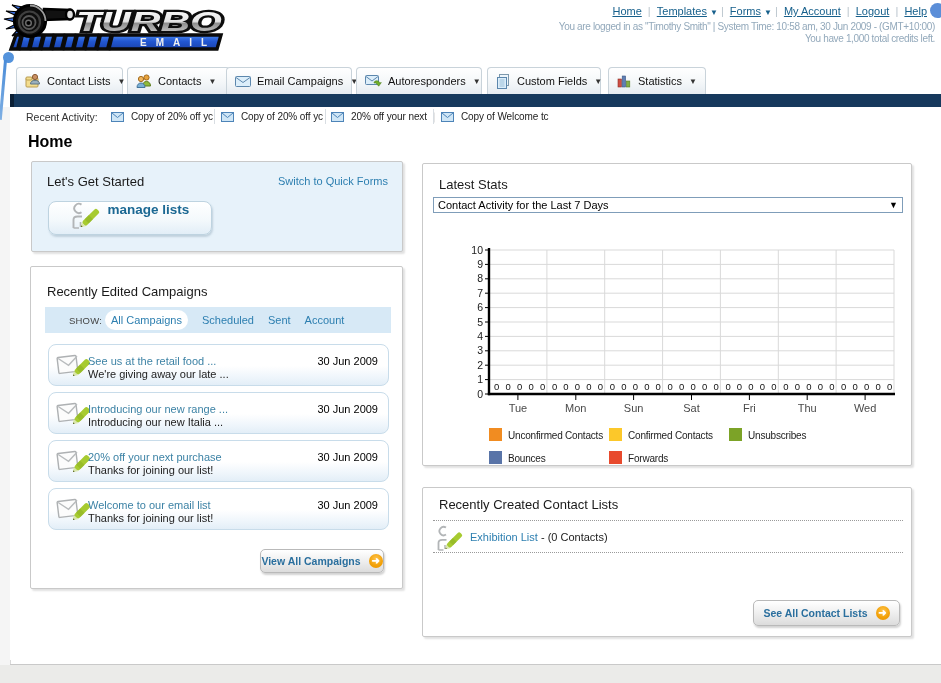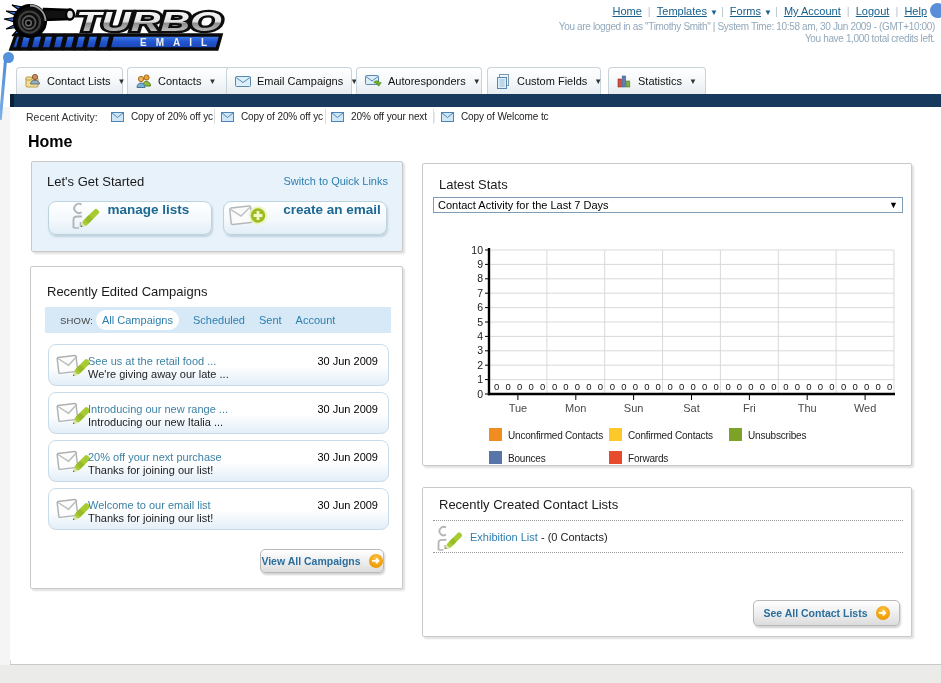--- a/index.html
+++ b/index.html
@@ -54,21 +54,21 @@
 #lgs .switch { position:absolute; right:14px; top:13px; font-size:11px; color:#2d7fb0; text-decoration:none; }
 .bigbtn { position:absolute; top:39px; height:34px; border:1px solid #bed3e0; border-radius:8px; background:linear-gradient(to bottom,#ffffff,#f4f9fc 55%,#e2eef7); box-shadow:1px 2px 2px rgba(120,150,170,0.35); display:flex; align-items:flex-start; justify-content:center; font-size:13.5px; font-weight:bold; color:#1b6893; }
 #btn-manage { left:16px; width:164px; }
 #btn-create { left:191px; width:164px; }
 .bigbtn svg { margin-right:10px; }
 
 
 #rec { left:20px; top:140px; width:373px; height:323px; }
 #rec .ptitle { position:absolute; left:16px; top:17px; }
 #showbar { position:absolute; left:14px; top:40px; width:346px; height:26px; background:#d7e9f6; font-size:11px; display:flex; align-items:center; }
-#showbar .sl { color:#444; margin-left:15px; font-size:9.5px; letter-spacing:0.2px; }
+#showbar .sl { color:#444; margin-left:24px; font-size:9.5px; letter-spacing:0.2px; }
 #showbar .pill { background:#fff; border-radius:10px; padding:4px 6px; color:#2d7fb0; margin-left:3px; }
 #showbar a { color:#2d7fb0; text-decoration:none; margin-left:14px; }
 .card { position:absolute; left:17px; width:341px; height:42px; border:1px solid #c8dcea; border-radius:8px; background:linear-gradient(to bottom,#ffffff 52%,#eef5fb 82%,#e3eef7); }
 .card .cicon { position:absolute; left:7px; top:8px; }
 .card .ct { position:absolute; left:39px; top:10px; font-size:11px; color:#3c82a5; }
 .card .cs { position:absolute; left:39px; top:23px; font-size:11px; color:#222; }
 .card .cd { position:absolute; right:10px; top:10px; font-size:11px; color:#000; }
 .graybtn { position:absolute; white-space:nowrap; border:1px solid #b9b9b9; border-radius:5px; background:linear-gradient(to bottom,#ffffff,#efefef 50%,#dcdcdc); box-shadow:1px 2px 2px rgba(0,0,0,0.18); font-size:10.5px; font-weight:bold; color:#2a6f9e; display:flex; align-items:center; justify-content:center; }
 .graybtn .ob { display:inline-block; width:14px; height:14px; border-radius:50%; background:radial-gradient(circle at 50% 35%,#ffc54d,#f2a007 60%,#e89303); color:#fff; font-size:10px; line-height:14px; text-align:center; margin-left:8px; font-weight:bold; }
 #btn-viewall { left:229px; top:282px; width:124px; height:24px; }
@@ -249,46 +249,34 @@
         </svg>
         <span>Copy of Welcome tc</span>
       </span>
   </div>
 
   <div id="content">
     <h1>Home</h1>
 
     <div id="lgs" class="panel">
       <span class="ptitle">Let's Get Started</span>
-      <a class="switch" href="#">Switch to Quick Links</a>
+      <a class="switch" href="#">Switch to Quick Forms</a>
       <div class="bigbtn" id="btn-manage">
         <svg width="27" height="28" viewBox="0 0 27 28" style="overflow:visible">
           <path d="M10.5 2.6 A4.6 4.6 0 1 0 10.5 10.2" fill="none" stroke="#b2b5b7" stroke-width="1.9"></path>
           <path d="M2.5 26 L2.5 17.8 Q2.5 14.5 6.5 14.5 L11 14.5" fill="none" stroke="#b2b5b7" stroke-width="1.9"></path>
           <path d="M2.5 26 L8 26 M9.5 20 L9.5 25" stroke="#b2b5b7" stroke-width="1.6" fill="none"></path>
           <g transform="translate(10,25) rotate(45)">
             <rect x="-2.9" y="-24" width="5.8" height="20.2" rx="2" fill="#a7cb30"></rect>
             <rect x="-2.9" y="-14" width="5.8" height="6" fill="#8eb323" opacity="0.6"></rect>
             <polygon points="-2.9,-3.8 2.9,-3.8 0,0" fill="#d9e6a8"></polygon>
             <polygon points="-1,-1.3 1,-1.3 0,0" fill="#4d5a18"></polygon>
           </g>
         </svg>
         <span>manage lists</span>
-      </div>
-      <div class="bigbtn" id="btn-create">
-        <svg width="44" height="26" viewBox="0 0 44 26" style="overflow:visible">
-          <g transform="rotate(-6 12 14)">
-              <rect x="1.5" y="5" width="21" height="16.5" rx="1.5" fill="#fbfbfb" stroke="#b5b8ba" stroke-width="1.5"></rect>
-              <path d="M2.5 6.5l9.5 7.5 9.5-7.5" fill="none" stroke="#c0c3c5" stroke-width="1.5"></path>
-            </g>
-          <circle cx="29" cy="13.5" r="9.3" fill="#eaf3b8" opacity="0.85"></circle>
-          <circle cx="29" cy="13.5" r="7.2" fill="#9cbc20"></circle>
-          <path d="M24.6 13.5h8.8M29 9.1v8.8" stroke="#f2f7cd" stroke-width="2.8"></path>
-        </svg>
-        <span>create an email</span>
       </div>
     </div>
 
     <div id="rec" class="panel">
       <span class="ptitle">Recently Edited Campaigns</span>
       <div id="showbar">
         <span class="sl">SHOW:</span>
           <span class="pill">All Campaigns</span>
           <a href="#">Scheduled</a>
           <a href="#">Sent</a>

